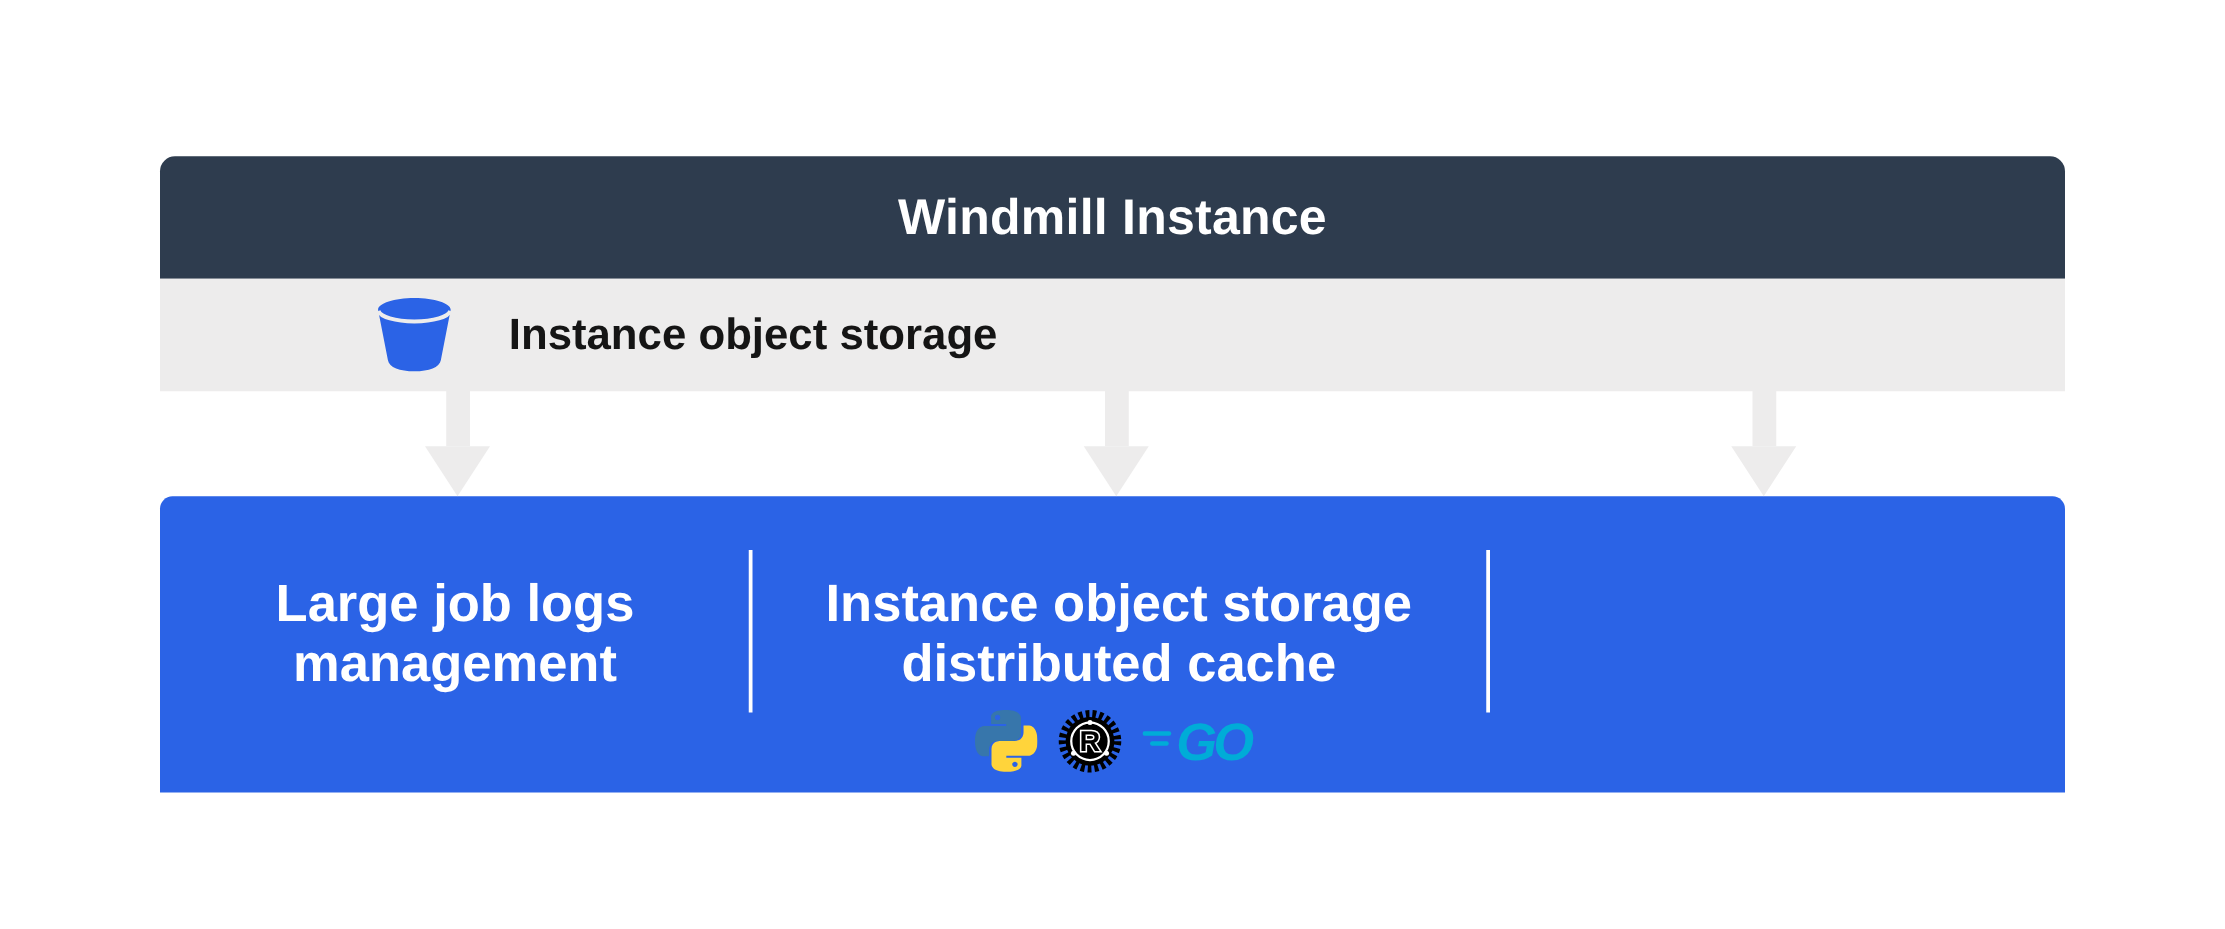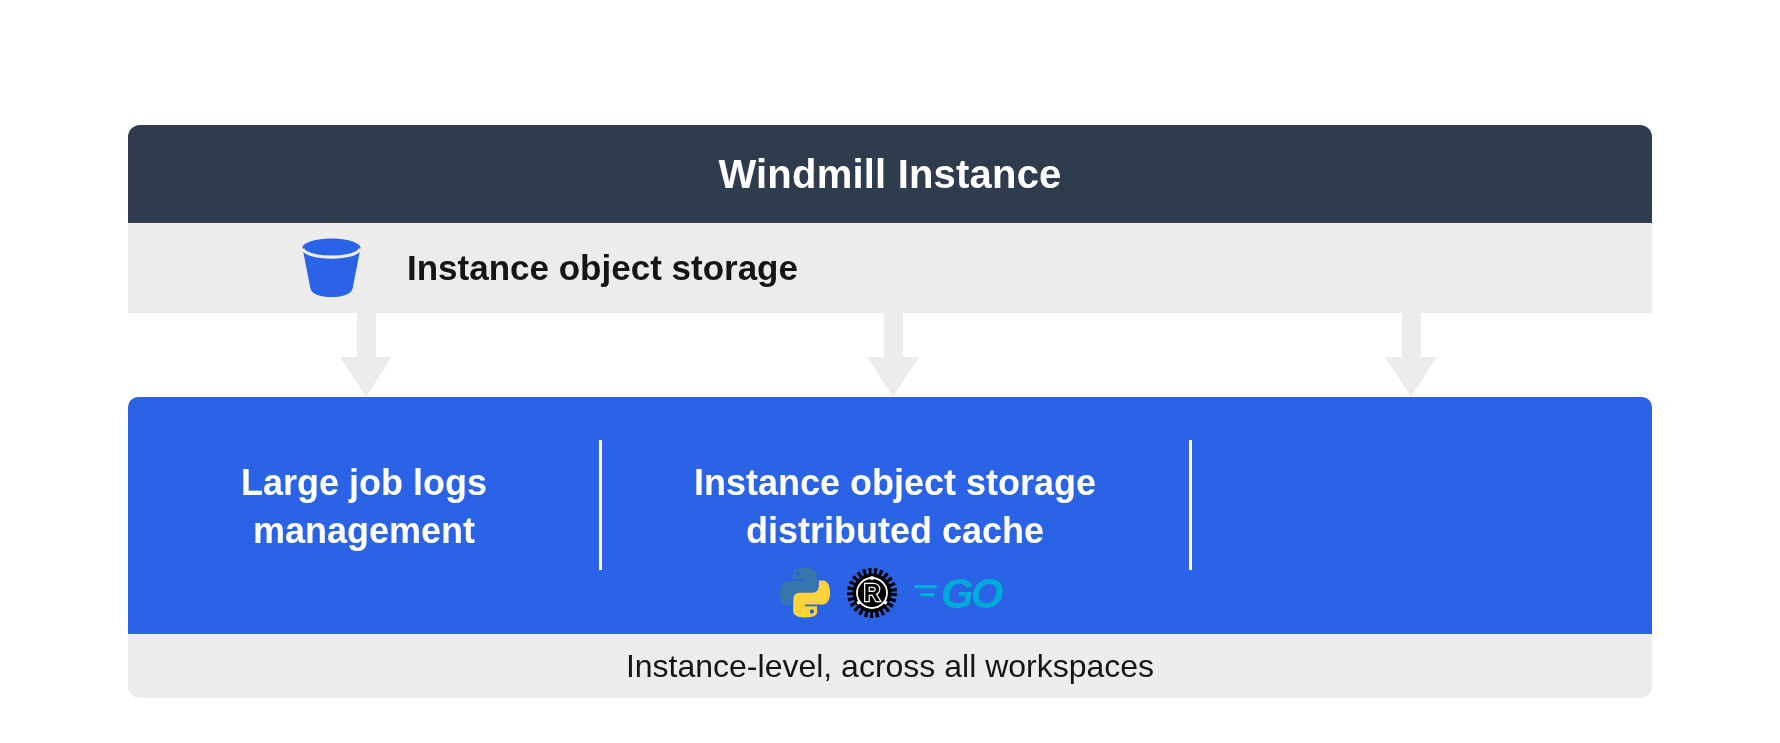--- a/index.html
+++ b/index.html
@@ -37,21 +37,21 @@
   .connector .head{width:0;height:0;border-left:26px solid transparent;
     border-right:26px solid transparent;border-top:40px solid var(--bar-gray);}
   .connector.c1{left:212px;} .connector.c2{left:739px;} .connector.c3{left:1257px;}
 
   .blue-box{position:relative;height:237px;background:var(--blue);
     border-radius:10px 10px 0 0;display:flex;}
   .divider{position:absolute;top:43px;width:3px;height:130px;background:var(--white);}
   .divider.d1{left:471px;} .divider.d2{left:1061px;}
   .section{padding-top:62px;text-align:center;}
   .section.s1{width:472px;} .section.s2{width:590px;} .section.s3{width:462px;}
-  .section-label{color:var(--white);font-size:36px;font-weight:700;line-height:48px;
+  .section-label{color:var(--white);font-size:42px;font-weight:700;line-height:48px;
     white-space:pre-line;}
   .lang-icons{margin-top:12px;display:flex;align-items:center;justify-content:center;gap:16px;}
 
   .footer-bar{height:64px;background:var(--bar-gray);border-radius:0 0 12px 12px;
     display:flex;align-items:center;justify-content:center;}
   .footer-caption{font-size:32px;font-weight:400;color:var(--text-dark);}
 </style>
 </head>
 <body>
 
@@ -118,18 +118,15 @@
             <rect x="0" y="14" width="23" height="3.6" rx="1.8" fill="var(--go-teal)"></rect>
             <rect x="6" y="22" width="15" height="3.6" rx="1.8" fill="var(--go-teal)"></rect>
             <text x="27" y="37" font-family="Liberation Sans, DejaVu Sans, sans-serif" font-size="42" font-weight="bold" font-style="italic" letter-spacing="-3" fill="var(--go-teal)">GO</text>
           </svg>
 
         </div>
       </div>
 
     </div>
 
-    <div class="footer-bar">
-      <div class="footer-caption">Instance-level, across all workspaces</div>
-    </div>
 
   </div>
 </div>
 
 </body></html>

